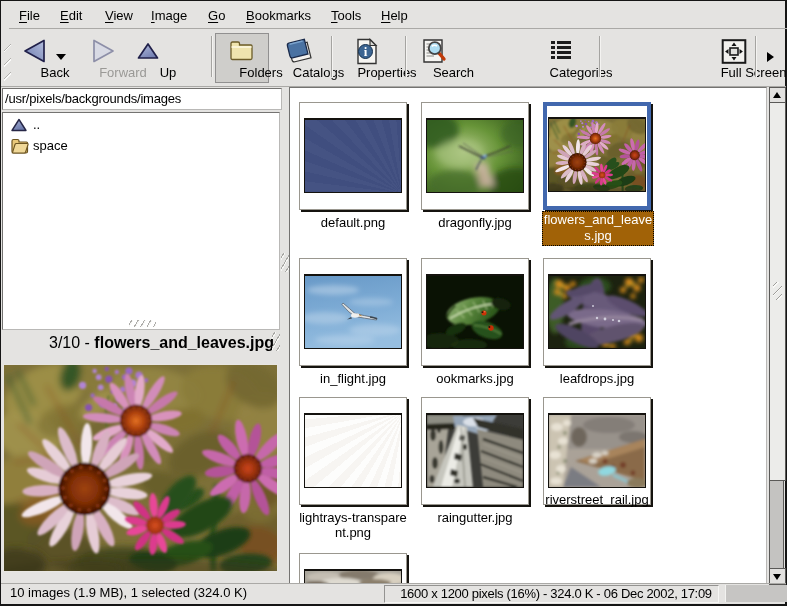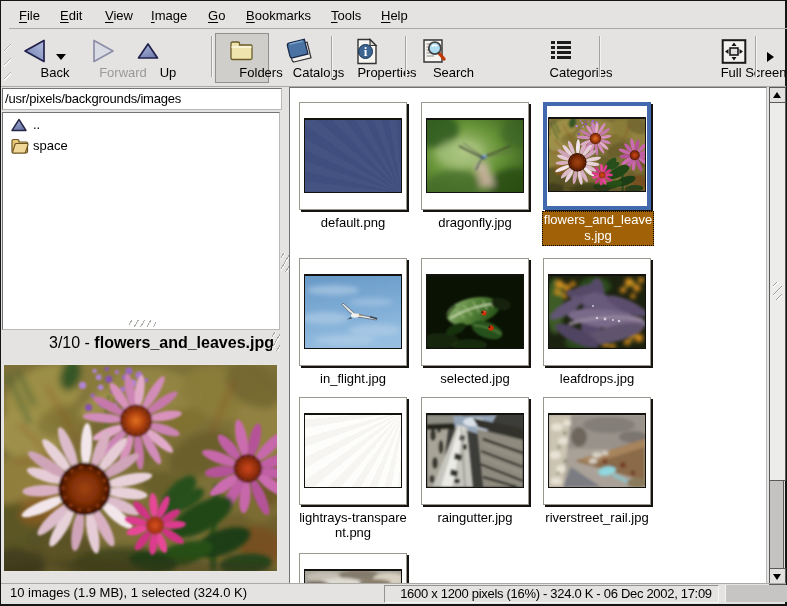--- a/index.html
+++ b/index.html
@@ -1010,21 +1010,21 @@
             </g>
             <g>
               <circle cx="57" cy="37" r="2.5" fill="#cc3206"></circle>
               <circle cx="55.4" cy="36.2" r="0.9" fill="#2a1408"></circle>
               <circle cx="64" cy="52" r="2.7" fill="#c42e04"></circle>
               <circle cx="62.4" cy="51.1" r="1" fill="#241208"></circle>
               <circle cx="57.8" cy="35.8" r="0.7" fill="#f08050"></circle>
             </g>
           </svg></div>
       </div>
- <div class="tlabel" style="left:124px;top:283px">selected.jpg</div>
+ <div class="tlabel" style="left:124px;top:283px">ookmarks.jpg</div>
  <div class="card" style="left:253px;top:170px">
         <div class="timg" id="t-leafdrops"><svg width="96" height="72" viewBox="0 0 96 72">
             <defs>
               <filter id="ldb" x="-30%" y="-30%" width="160%" height="160%">
                 <feGaussianBlur stdDeviation="1.4"></feGaussianBlur>
               </filter>
               <filter id="ldb2" x="-30%" y="-30%" width="160%" height="160%">
                 <feGaussianBlur stdDeviation="2.2"></feGaussianBlur>
               </filter>
             </defs>
@@ -1181,21 +1181,21 @@
                 <ellipse cx="48" cy="40" rx="5" ry="3"></ellipse>
                 <ellipse cx="44" cy="46" rx="4" ry="2.6"></ellipse>
                 <ellipse cx="56" cy="38" rx="3.4" ry="2"></ellipse>
               </g>
               <ellipse cx="58" cy="56" rx="9" ry="4.5" fill="#90d8e0" transform="rotate(-12 58 56)"></ellipse>
               <path d="M64 60 Q74 64 84 70" stroke="#88ccd8" stroke-width="3" fill="none" opacity="0.8"></path>
               <ellipse cx="88" cy="68" rx="10" ry="5" fill="#8a7a5c"></ellipse>
             </g>
           </svg></div>
       </div>
- <div class="tlabel" style="left:246px;top:422px">riverstreet_rail.jpg</div>
+ <div class="tlabel" style="left:246px;top:404px">riverstreet_rail.jpg</div>
 
  <div class="card" style="left:9px;top:465px">
         <div class="timg" id="t-street"><svg width="96" height="72" viewBox="0 0 96 72">
             <defs>
               <filter id="stb" x="-30%" y="-30%" width="160%" height="160%">
                 <feGaussianBlur stdDeviation="1.8"></feGaussianBlur>
               </filter>
             </defs>
             <rect width="96" height="72" fill="#aaa69c"></rect>
             <g filter="url(#stb)">

